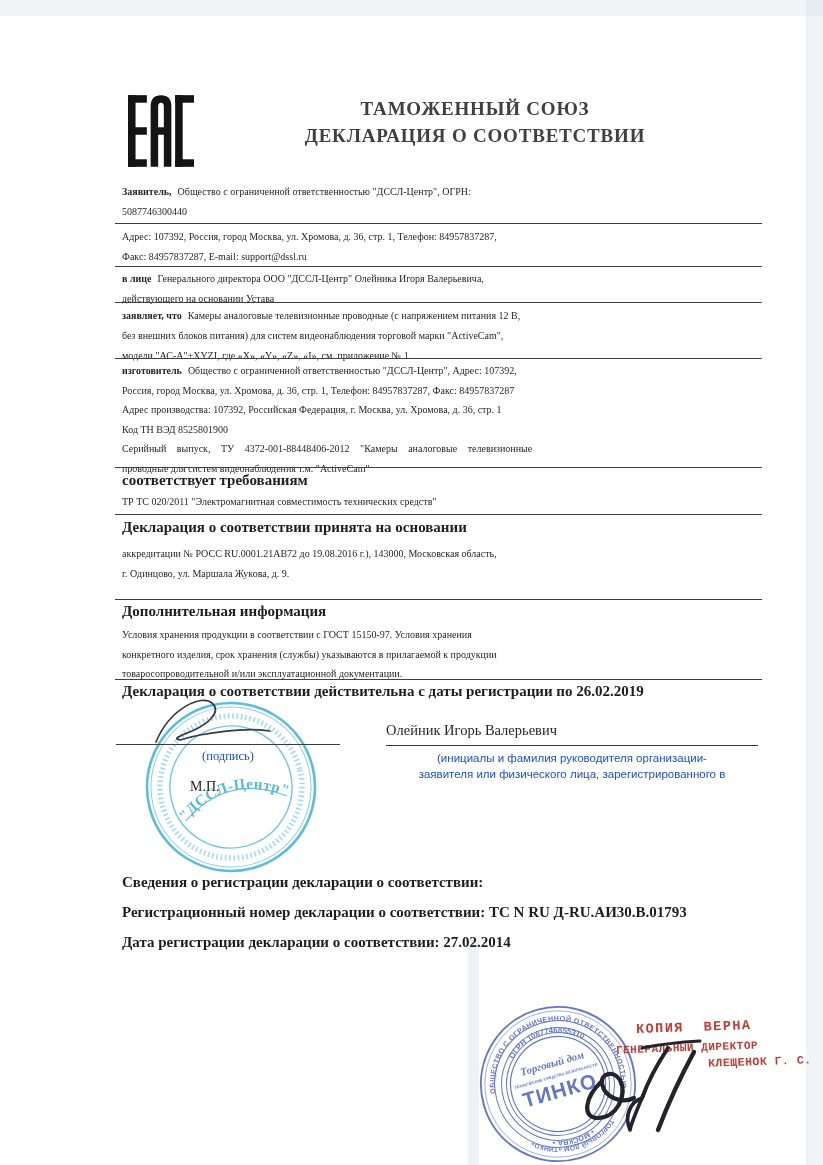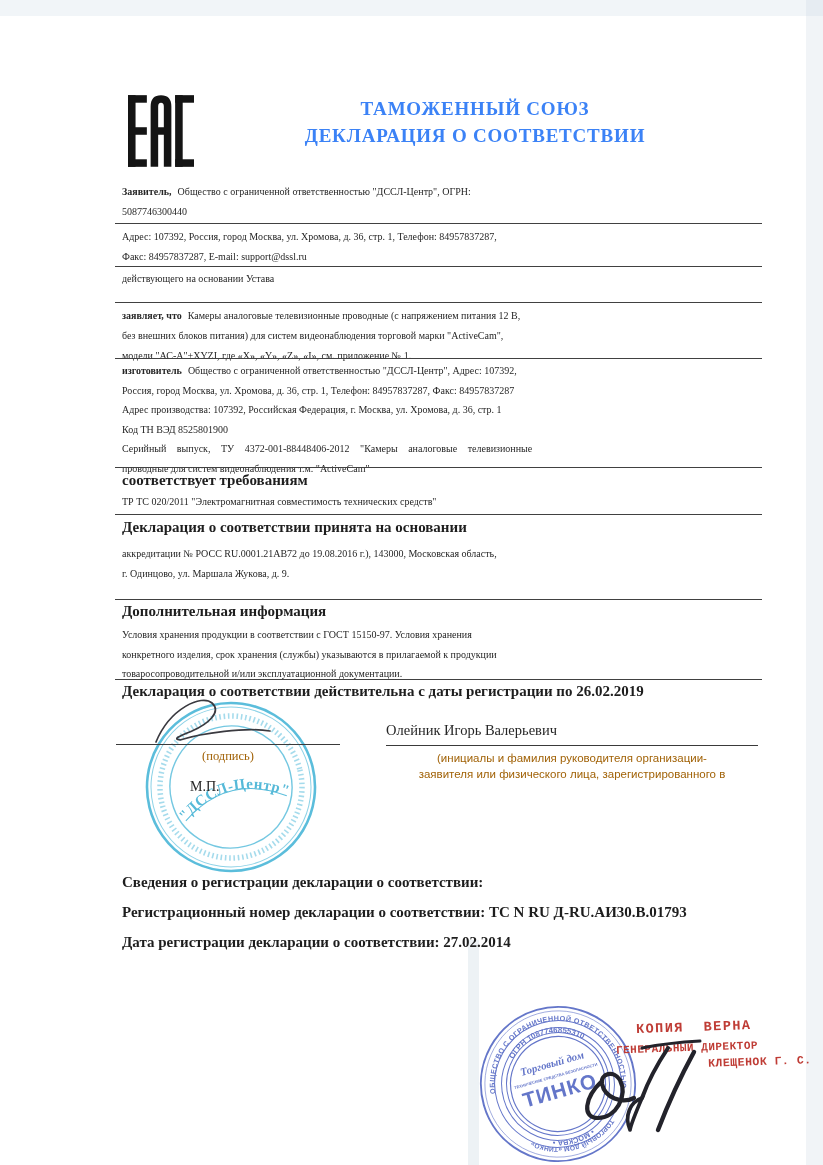--- a/index.html
+++ b/index.html
@@ -1,30 +1,30 @@
 <!DOCTYPE html>
 <html><head>
 <meta charset="utf-8">
 <style>
   html,body{margin:0;padding:0;background:#fff;}
   .doc{position:relative;width:823px;height:1165px;background:#fff;overflow:hidden;
        font-family:"Liberation Serif",serif;color:#262626;}
   .streak{position:absolute;pointer-events:none;}
   .title{position:absolute;left:190px;top:95px;width:570px;text-align:center;
-         font-weight:bold;font-size:19px;line-height:27px;letter-spacing:0.8px;color:#3b82f6;}
+         font-weight:bold;font-size:19px;line-height:27px;letter-spacing:0.8px;color:#404040;}
   .sec{position:absolute;left:122px;width:648px;}
   .line{white-space:nowrap;font-size:10px;line-height:20px;}
   .lh195 .line{line-height:19.5px;}
   .lead{font-weight:bold;margin-right:6px;}
   .rule{position:absolute;left:115px;width:647px;border-top:1.5px solid #414141;}
   .spread{word-spacing:8px;}
   .hdr{position:absolute;left:122px;font-size:15px;font-weight:bold;white-space:nowrap;color:#1e1e1e;}
   .sig-line{position:absolute;border-top:1.4px solid #3a3a3a;z-index:5;}
   .caption-sans{position:absolute;font-family:"Liberation Sans",sans-serif;font-size:11.5px;
-                line-height:15.5px;color:#a16207;text-align:center;}
+                line-height:15.5px;color:#1d4ed8;text-align:center;}
   .stamp{position:absolute;pointer-events:none;}
   .copy-line{position:absolute;font-family:"Liberation Mono",monospace;font-weight:bold;
              color:#bf3c35;transform:rotate(-2deg);white-space:nowrap;z-index:6;}
   .scrawl{position:absolute;z-index:7;}
   .name-line{position:absolute;font-size:14.5px;text-align:left;white-space:nowrap;}
 </style>
 </head>
 <body>
 
 <div class="doc">
@@ -57,20 +57,21 @@
   </div>
   <div class="rule" style="top:223px"></div>
 
   <div class="sec" style="top:227px">
     <div class="line">Адрес: 107392, Россия, город Москва, ул. Хромова, д. 36, стр. 1, Телефон: 84957837287,</div>
     <div class="line">Факс: 84957837287, E-mail: support@dssl.ru</div>
   </div>
   <div class="rule" style="top:266px"></div>
 
   <div class="sec" style="top:269px">
+    <div class="line"><span class="lead">в лице</span><span>Генерального директора ООО "ДССЛ-Центр" Олейника Игоря Валерьевича,</span></div>
     <div class="line">действующего на основании Устава</div>
   </div>
   <div class="rule" style="top:302px"></div>
 
   <div class="sec" style="top:306px">
     <div class="line"><span class="lead">заявляет, что</span><span>Камеры аналоговые телевизионные проводные (с напряжением питания 12 В,</span></div>
     <div class="line">без внешних блоков питания) для систем видеонаблюдения торговой марки "ActiveCam",</div>
     <div class="line">модели "АС-А"+XYZI, где «X», «Y», «Z», «I», см. приложение № 1.</div>
   </div>
   <div class="rule" style="top:358px"></div>

